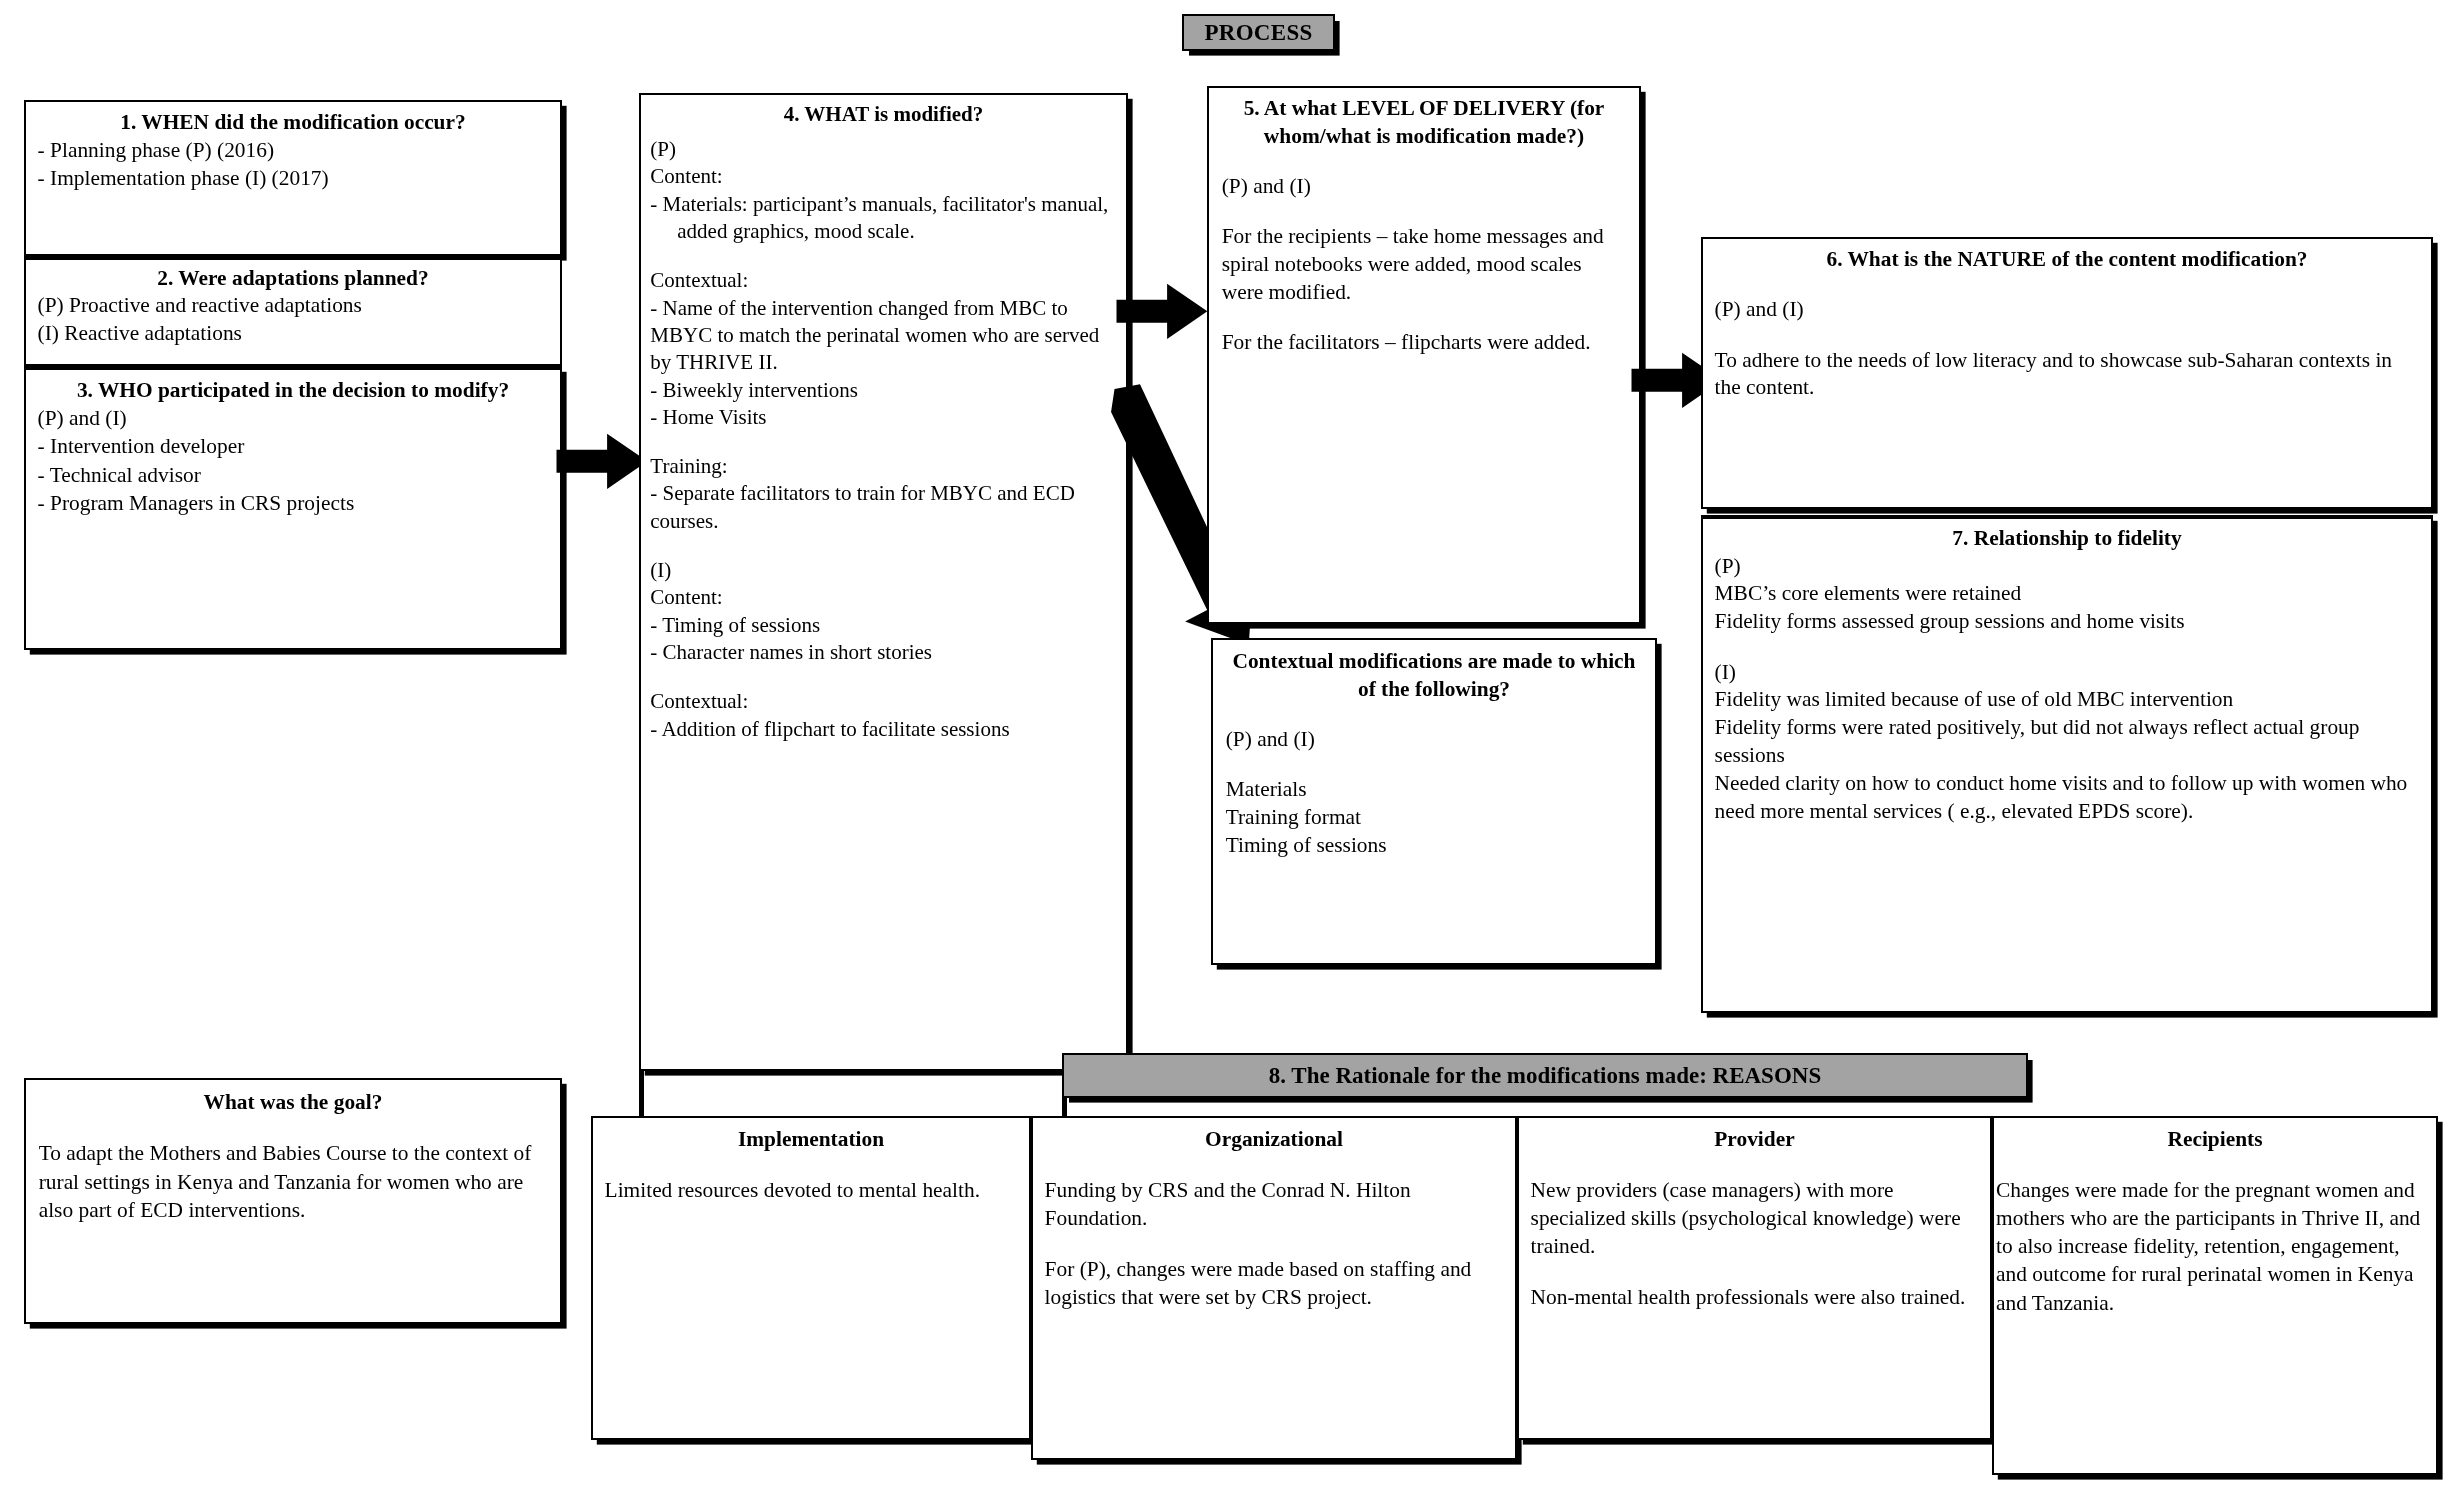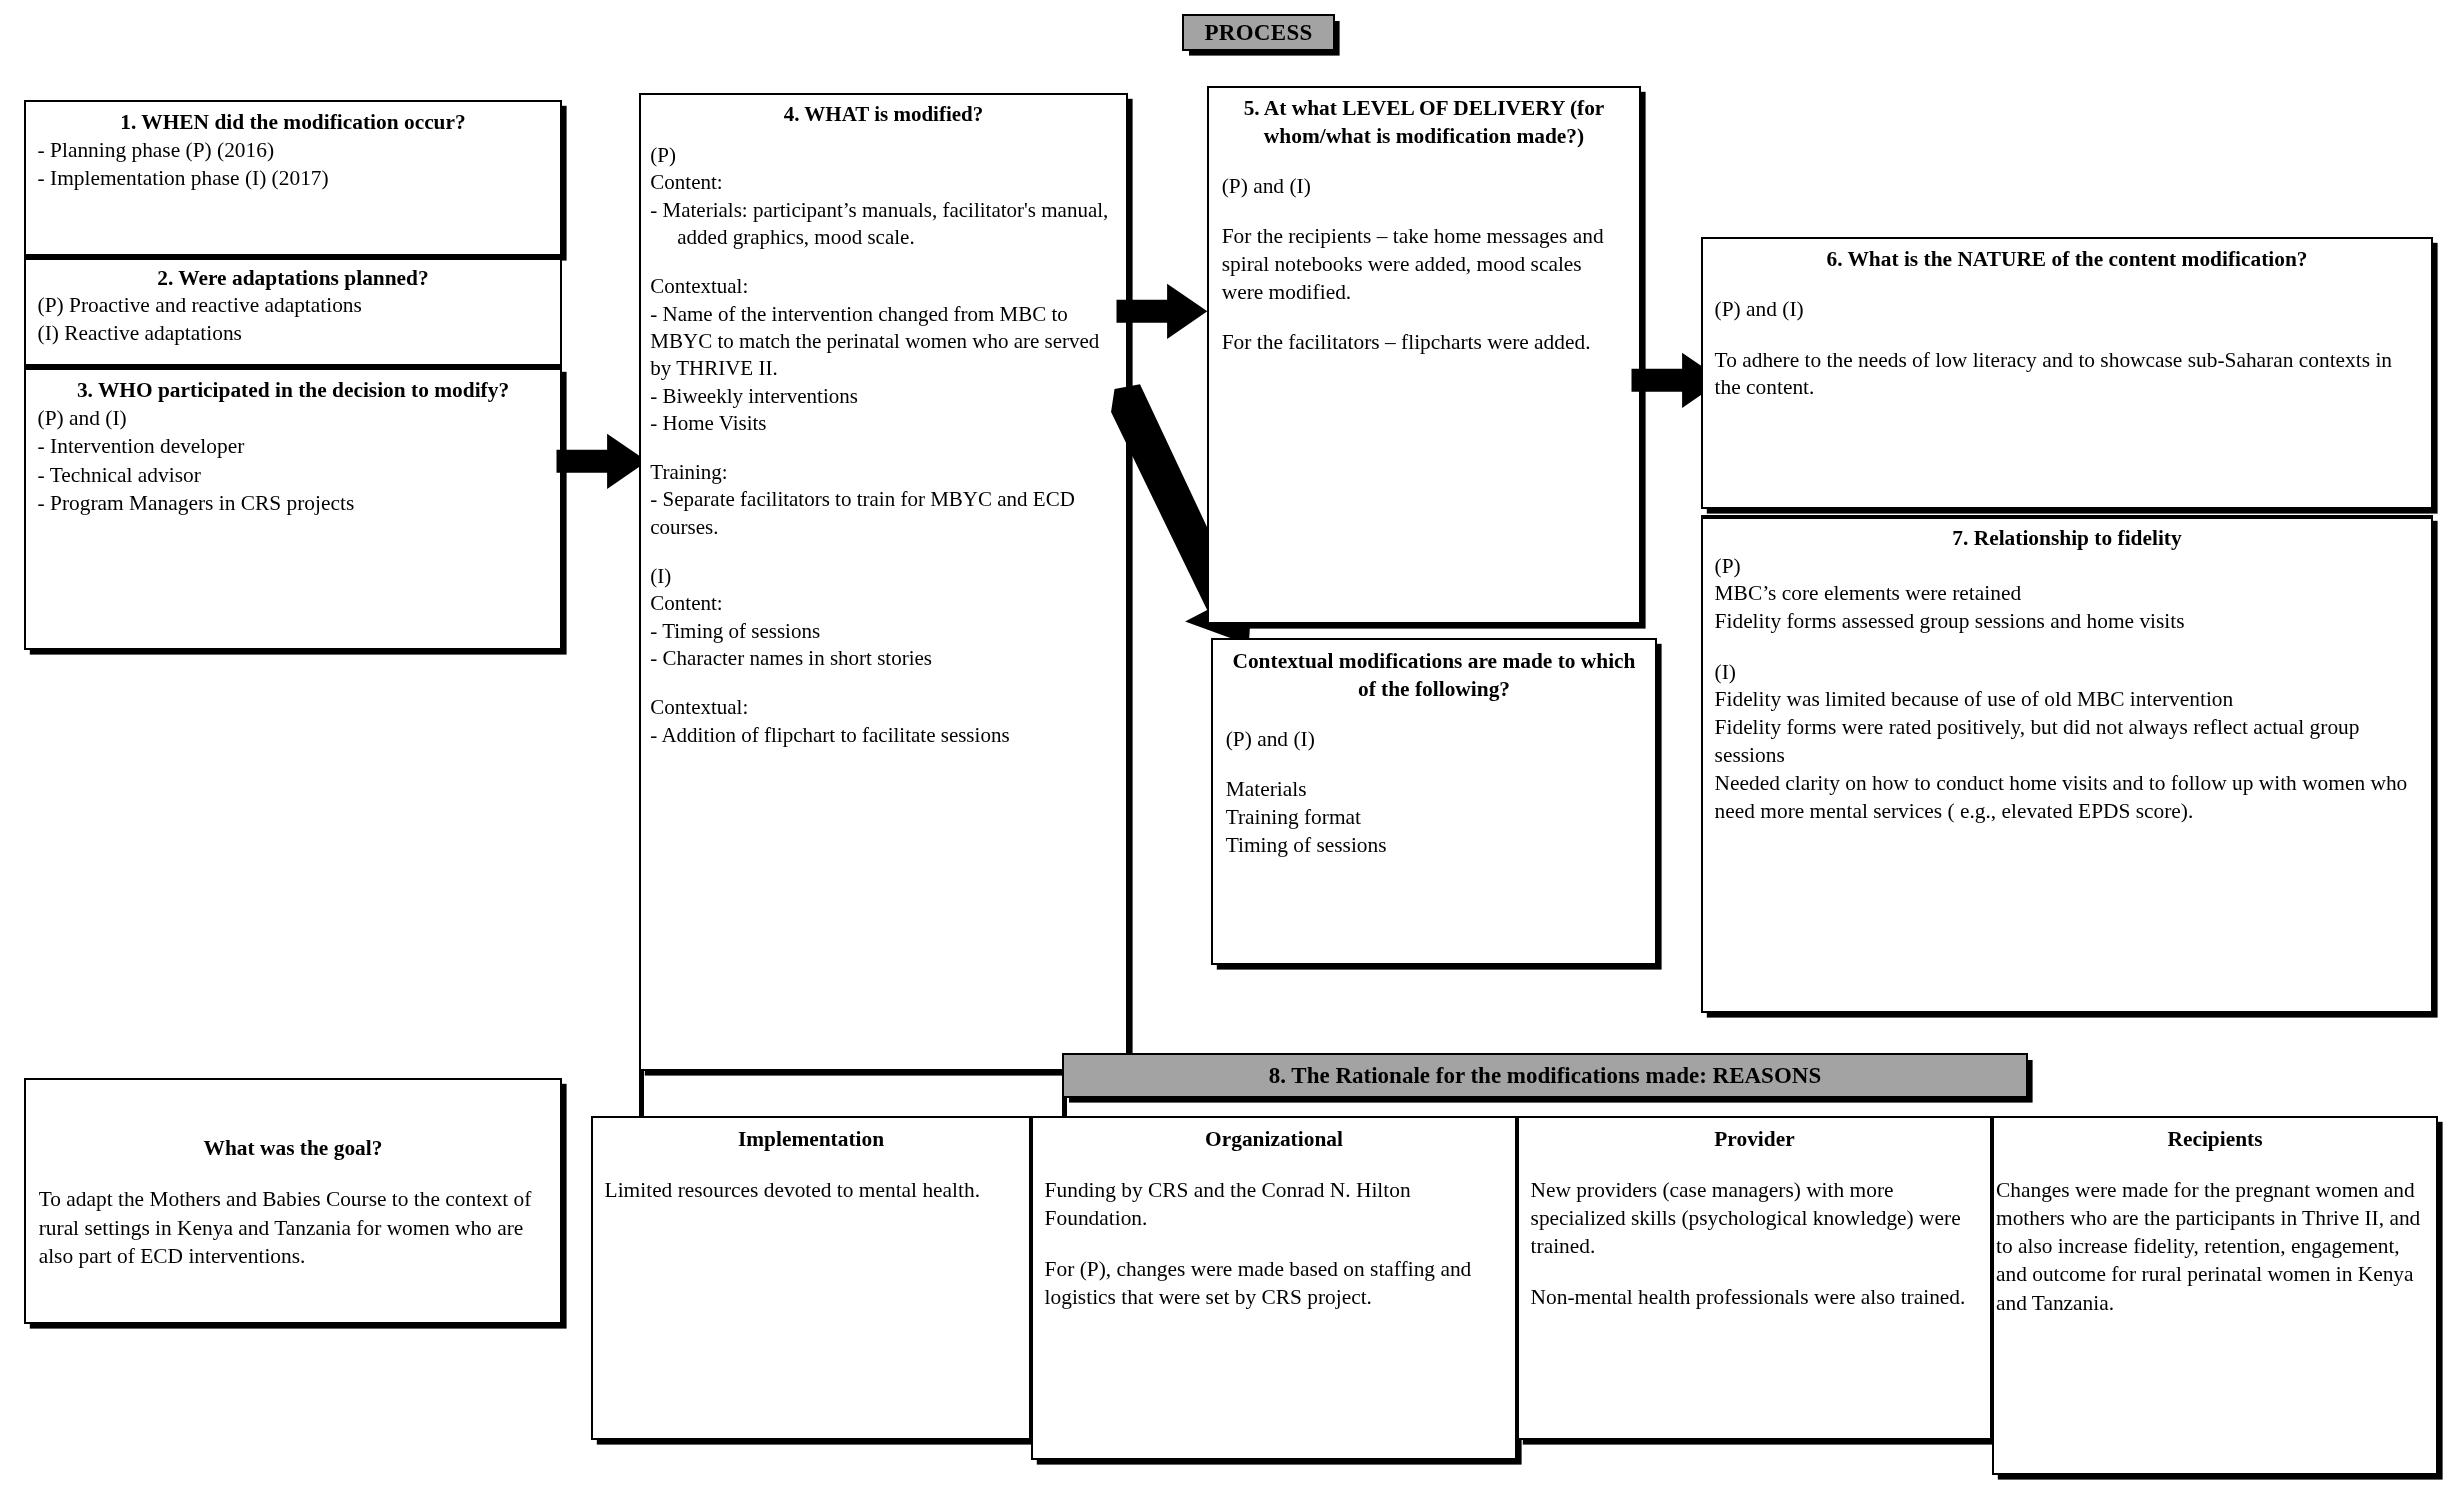--- a/index.html
+++ b/index.html
@@ -52,21 +52,21 @@
     <span class="bd hang">-  Program Managers in CRS projects</span>
   </div>
 </div>
 
 <svg class="arrow" style="left:556px;top:428px;width:93px;height:69px;" viewBox="0 0 160 120">
   <polygon points="0,38 88,38 88,10 158,58 88,106 88,78 0,78" fill="#000"></polygon>
 </svg>
 
 <div class="box" style="left:639px;top:93px;width:489px;height:978px;">
   <div class="pad" style="font-size:21px;line-height:1.30;padding:5.8px 9.3px;">
-    <span class="ttl" style="margin-bottom:14px;">4. WHAT is modified?</span>
+    <span class="ttl" style="margin-bottom:8px;">4. WHAT is modified?</span>
     <span class="bd">(P)</span>
     <span class="bd">Content:</span>
     <span class="bd hang">-  Materials: participant’s manuals, facilitator's manual, added graphics, mood scale.</span>
     <span class="sp"></span>
     <span class="bd">Contextual:</span>
     <span class="bd">- Name of the intervention changed from MBC to MBYC to match the perinatal women who are served by THRIVE II.</span>
     <span class="bd hang">-  Biweekly interventions</span>
     <span class="bd hang">-  Home Visits</span>
     <span class="sp"></span>
     <span class="bd">Training:</span>
@@ -138,21 +138,21 @@
     <span class="bd">Fidelity forms assessed group sessions and home visits</span>
     <span class="sp"></span>
     <span class="bd">(I)</span>
     <span class="bd">Fidelity was limited because of use of old MBC intervention</span>
     <span class="bd">Fidelity forms were rated positively, but did not always reflect actual group sessions</span>
     <span class="bd">Needed clarity on how to conduct home visits and to follow up with women who need more mental services ( e.g., elevated EPDS score).</span>
   </div>
 </div>
 
 <div class="box" style="left:24px;top:1078px;width:538px;height:246px;">
-  <div class="pad" style="font-size:21.4px;line-height:1.34;padding:8px 12.7px;margin-top:46px;">
+  <div class="pad" style="font-size:21.4px;line-height:1.34;padding:8px 12.7px;">
     <span class="ttl">What was the goal?</span>
     <span class="sp"></span>
     <span class="bd">To adapt the Mothers and Babies Course to the context of rural settings in Kenya and Tanzania for women who are also part of ECD interventions.</span>
   </div>
 </div>
 
 <div class="banner" style="left:1062px;top:1053px;width:966px;height:45px;font-size:23px;">
   <span>8. The Rationale for the modifications made: REASONS</span>
 </div>
 

